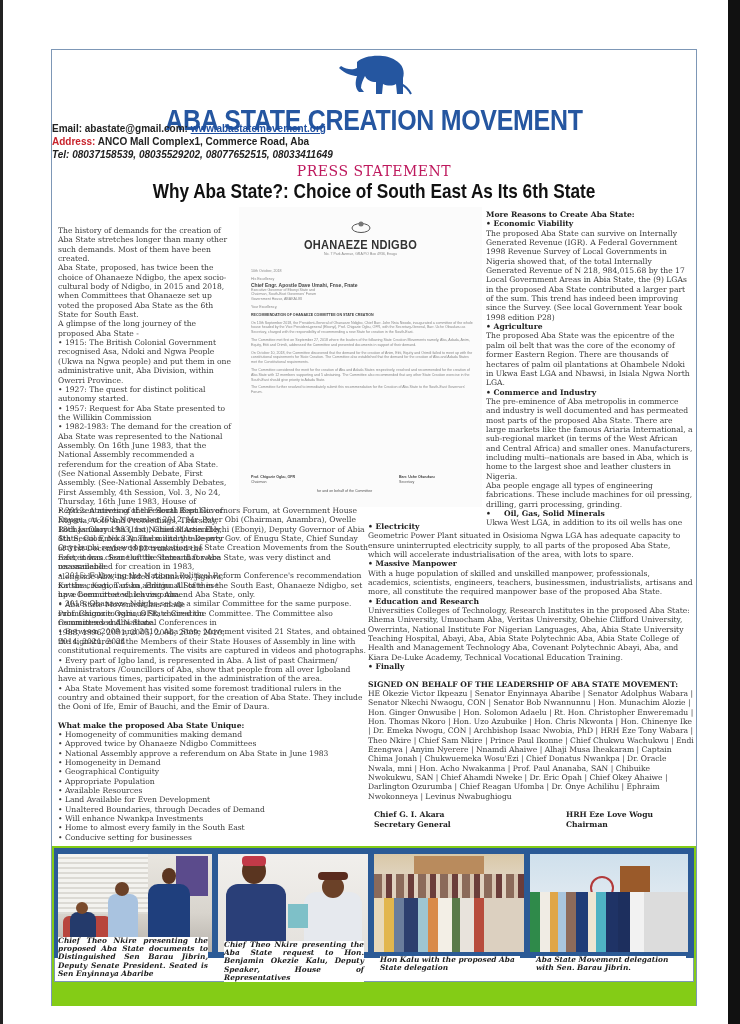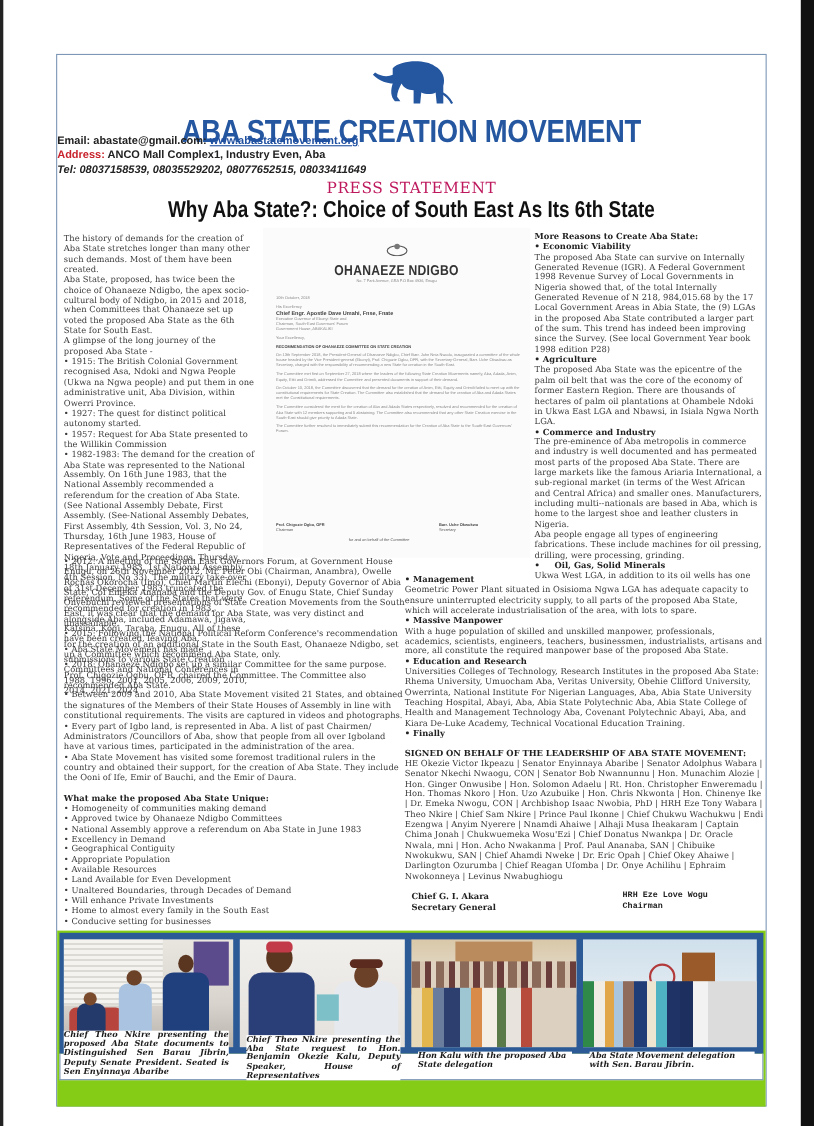--- a/index.html
+++ b/index.html
@@ -10,21 +10,21 @@
   .logo{position:absolute;left:283px;top:4px;width:80px;height:46px;}
   .org{position:absolute;left:0;top:54px;width:100%;text-align:center;font-family:"Liberation Sans",sans-serif;font-weight:bold;font-size:29px;color:#2556a0;letter-spacing:-0.3px;transform:scaleX(0.86);transform-origin:center;line-height:32px;}
   .contact{position:absolute;left:0;width:100%;font-family:"Liberation Sans",sans-serif;font-weight:bold;font-size:10px;color:#222;line-height:13px;}
   .c1{top:72px;} .c2{top:85px;} .c3{top:98px;font-style:italic;}
   .red{color:#c8232c;}
   .link{color:#1f4fa0;text-decoration:underline;}
   .ps{position:absolute;left:0;top:113px;width:100%;text-align:center;font-family:"DejaVu Serif",serif;font-size:14px;color:#be185d;letter-spacing:0.5px;}
   .headline{position:absolute;left:0;top:128px;width:100%;text-align:center;font-family:"Liberation Sans",sans-serif;font-weight:bold;font-size:21px;color:#111;transform:scaleX(0.82);transform-origin:center;line-height:26px;}
   .col{position:absolute;font-size:7.6px;line-height:9.35px;color:#3b3b3b;}
   .col p{margin:0;}
-  .leftcol{left:6px;top:162px;width:175px;}
+  .leftcol{left:6px;top:176px;width:175px;}
   .leftwide{left:6px;top:456px;width:310px;}
   .rightcol{left:434px;top:160px;width:208px;}
   .rightwide{left:316px;top:472px;width:326px;}
   .b{font-weight:bold;color:#222;}
   .letter{position:absolute;left:187px;top:157px;width:243px;height:300px;background:#fbfbfb;font-family:"Liberation Sans",sans-serif;color:#666;}
   .letter .lh{position:absolute;top:12px;left:0;width:100%;text-align:center;}
   .letter .lt{font-weight:bold;font-size:13px;color:#333;transform:scaleX(0.85);letter-spacing:0.3px;}
   .letter .ls{font-size:3.5px;color:#888;}
   .letter .body{position:absolute;left:12px;top:62px;width:222px;font-size:3.6px;line-height:4.8px;color:#888;}
   .letter .body p{margin:0 0 3px 0;}
@@ -47,21 +47,21 @@
 
   <svg class="logo" viewBox="0 0 80 46">
     <path d="M22 8 C30 0,52 0,60 6 C68 10,70 18,68 24 L68 40 L62 40 L61 30 C58 32,52 32,48 30 L47 40 L41 40 L41 28 C36 28,32 26,30 22 C28 26,26 30,26 34 L29 38 L24 38 C20 34,20 28,22 22 C18 22,10 20,4 14 L6 12 C12 16,18 16,22 14 Z" fill="#2556a0"></path>
     <path d="M66 30 C70 32,74 36,76 40" stroke="#2556a0" stroke-width="2" fill="none"></path>
   </svg>
   <div class="org">ABA STATE CREATION MOVEMENT</div>
   <div class="contact c1">
     <span>Email: abastate@gmail.com: </span><span class="link">www.abastatemovement.org</span>
   </div>
   <div class="contact c2">
-    <span class="red">Address:</span><span> ANCO Mall Complex1, Industry Even, Aba</span>
+    <span class="red">Address:</span><span> ANCO Mall Complex1, Commerce Road, Aba</span>
   </div>
   <div class="contact c3">Tel: 08037158539, 08035529202, 08077652515, 08033411649</div>
   <div class="ps">PRESS STATEMENT</div>
   <div class="headline">Why Aba State?: Choice of South East As Its 6th State</div>
 
   <div class="col leftcol">
     <p>The history of demands for the creation of Aba State stretches longer than many other such demands. Most of them have been created.</p>
     <p>Aba State, proposed, has twice been the choice of Ohanaeze Ndigbo, the apex socio-cultural body of Ndigbo, in 2015 and 2018, when Committees that Ohanaeze set up voted the proposed Aba State as the 6th State for South East.</p>
     <p>A glimpse of the long journey of the proposed Aba State -</p>
     <p>• 1915: The British Colonial Government recognised Asa, Ndoki and Ngwa People (Ukwa na Ngwa people) and put them in one administrative unit, Aba Division, within Owerri Province.</p>
@@ -110,61 +110,61 @@
     <p>• 2012: A meeting of the South East Governors Forum, at Government House Enugu, on 26th November 2012, Mr. Peter Obi (Chairman, Anambra), Owelle Rochas Okorocha (Imo), Chief Martin Elechi (Ebonyi), Deputy Governor of Abia State, Col Emeka Ananaba and the Deputy Gov. of Enugu State, Chief Sunday Onyebuchi reviewed presentations of State Creation Movements from the South East, it was clear that the demand for Aba State, was very distinct and unassailable.</p>
     <p>• 2015: Following the National Political Reform Conference's recommendation for the creation of an additional State in the South East, Ohanaeze Ndigbo, set up a Committee which recommend Aba State, only.</p>
     <p>• 2018: Ohanaeze Ndigbo set up a similar Committee for the same purpose. Prof. Chigozie Ogbu, OFR, chaired the Committee. The Committee also recommended Aba State.</p>
     <p>• Between 2009 and 2010, Aba State Movement visited 21 States, and obtained the signatures of the Members of their State Houses of Assembly in line with constitutional requirements. The visits are captured in videos and photographs.</p>
     <p>• Every part of Igbo land, is represented in Aba. A list of past Chairmen/ Administrators /Councillors of Aba, show that people from all over Igboland have at various times, participated in the administration of the area.</p>
     <p>• Aba State Movement has visited some foremost traditional rulers in the country and obtained their support, for the creation of Aba State. They include the Ooni of Ife, Emir of Bauchi, and the Emir of Daura.</p>
     <p style="margin-top:9px" class="b">What make the proposed Aba State Unique:</p>
     <p>• Homogeneity of communities making demand</p>
     <p>• Approved twice by Ohanaeze Ndigbo Committees</p>
     <p>• National Assembly approve a referendum on Aba State in June 1983</p>
-    <p>• Excellency in Demand</p>
+    <p>• Homogeneity in Demand</p>
     <p>• Geographical Contiguity</p>
     <p>• Appropriate Population</p>
     <p>• Available Resources</p>
     <p>• Land Available for Even Development</p>
     <p>• Unaltered Boundaries, through Decades of Demand</p>
-    <p>• Will enhance Private Investments</p>
+    <p>• Will enhance Nwankpa Investments</p>
     <p>• Home to almost every family in the South East</p>
     <p>• Conducive setting for businesses</p>
   </div>
 
   <div class="col rightcol">
     <p class="b">More Reasons to Create Aba State:</p>
     <p class="b">• Economic Viability</p>
     <p>The proposed Aba State can survive on Internally Generated Revenue (IGR). A Federal Government 1998 Revenue Survey of Local Governments in Nigeria showed that, of the total Internally Generated Revenue of N 218, 984,015.68 by the 17 Local Government Areas in Abia State, the (9) LGAs in the proposed Aba State contributed a larger part of the sum. This trend has indeed been improving since the Survey. (See local Government Year book 1998 edition P28)</p>
     <p class="b">• Agriculture</p>
     <p>The proposed Aba State was the epicentre of the palm oil belt that was the core of the economy of former Eastern Region. There are thousands of hectares of palm oil plantations at Ohambele Ndoki in Ukwa East LGA and Nbawsi, in Isiala Ngwa North LGA.</p>
     <p class="b">• Commerce and Industry</p>
     <p>The pre-eminence of Aba metropolis in commerce and industry is well documented and has permeated most parts of the proposed Aba State. There are large markets like the famous Ariaria International, a sub-regional market (in terms of the West African and Central Africa) and smaller ones. Manufacturers, including multi--nationals are based in Aba, which is home to the largest shoe and leather clusters in Nigeria.</p>
-    <p>Aba people engage all types of engineering fabrications. These include machines for oil pressing, drilling, were processing, grinding.</p>
+    <p>Aba people engage all types of engineering fabrications. These include machines for oil pressing, drilling, garri processing, grinding.</p>
     <p class="b" style="white-space:pre">•     Oil, Gas, Solid Minerals</p>
     <p style="text-indent:0">Ukwa West LGA, in addition to its oil wells has one</p>
   </div>
 
   <div class="col rightwide">
-    <p class="b">• Management</p>
+    <p class="b">• Electricity</p>
     <p>Geometric Power Plant situated in Osisioma Ngwa LGA has adequate capacity to ensure uninterrupted electricity supply, to all parts of the proposed Aba State, which will accelerate industrialisation of the area, with lots to spare.</p>
     <p class="b">• Massive Manpower</p>
     <p>With a huge population of skilled and unskilled manpower, professionals, academics, scientists, engineers, teachers, businessmen, industrialists, artisans and more, all constitute the required manpower base of the proposed Aba State.</p>
     <p class="b">• Education and Research</p>
     <p>Universities Colleges of Technology, Research Institutes in the proposed Aba State: Rhema University, Umuocham Aba, Veritas University, Obehie Clifford University, Owerrinta, National Institute For Nigerian Languages, Aba, Abia State University Teaching Hospital, Abayi, Aba, Abia State Polytechnic Aba, Abia State College of Health and Management Technology Aba, Covenant Polytechnic Abayi, Aba, and Kiara De-Luke Academy, Technical Vocational Education Training.</p>
     <p class="b">• Finally</p>
     <p style="margin-top:8px" class="b">SIGNED ON BEHALF OF THE LEADERSHIP OF ABA STATE MOVEMENT:</p>
     <p>HE Okezie Victor Ikpeazu | Senator Enyinnaya Abaribe | Senator Adolphus Wabara | Senator Nkechi Nwaogu, CON | Senator Bob Nwannunnu | Hon. Munachim Alozie | Hon. Ginger Onwusibe | Hon. Solomon Adaelu | Rt. Hon. Christopher Enweremadu | Hon. Thomas Nkoro | Hon. Uzo Azubuike | Hon. Chris Nkwonta | Hon. Chinenye Ike | Dr. Emeka Nwogu, CON | Archbishop Isaac Nwobia, PhD | HRH Eze Tony Wabara | Theo Nkire | Chief Sam Nkire | Prince Paul Ikonne | Chief Chukwu Wachukwu | Endi Ezengwa | Anyim Nyerere | Nnamdi Ahaiwe | Alhaji Musa Iheakaram | Captain Chima Jonah | Chukwuemeka Wosu'Ezi | Chief Donatus Nwankpa | Dr. Oracle Nwala, mni | Hon. Acho Nwakanma | Prof. Paul Ananaba, SAN | Chibuike Nwokukwu, SAN | Chief Ahamdi Nweke | Dr. Eric Opah | Chief Okey Ahaiwe | Darlington Ozurumba | Chief Reagan Ufomba | Dr. Onye Achilihu | Ephraim Nwokonneya | Levinus Nwabughiogu</p>
   </div>
 
   <div class="sigrow" style="left:322px;">
     <div>Chief G. I. Akara</div>
     <div>Secretary General</div>
   </div>
-  <div class="sigrow" style="left:514px;font-family:Liberation Mono, monospace;">
+  <div class="sigrow" style="left:514px;">
     <div>HRH Eze Love Wogu</div>
     <div>Chairman</div>
   </div>
 
   <div class="photos">
     <div class="strip"></div>
     <div class="stripbot"></div>
 
     <div class="ph" style="left:6px;width:154px;background:linear-gradient(180deg,#e9e6e0 0%,#d8d4cd 60%,#b7b2ab 100%);">
       <div style="position:absolute;left:0;top:0;width:90px;height:60px;background:repeating-linear-gradient(180deg,#f4f3ef 0 3px,#dcdad4 3px 5px);"></div>

